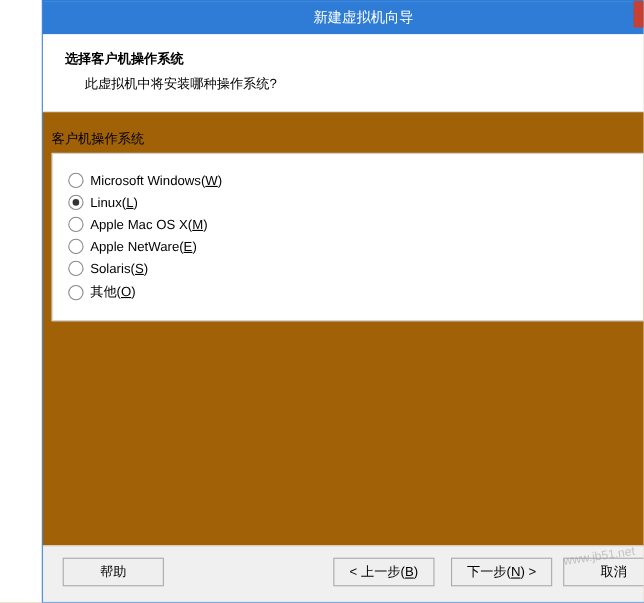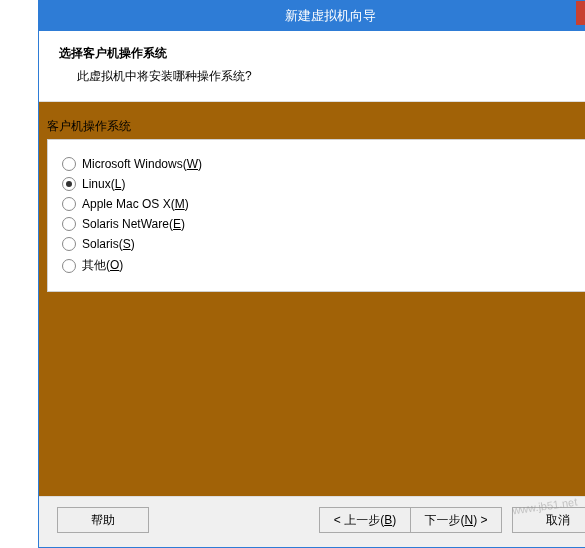--- a/index.html
+++ b/index.html
@@ -134,21 +134,21 @@
       cursor: pointer;
       text-align: center;
       min-width: 92px;
       height: 26px;
       display: flex;
       align-items: center;
       justify-content: center;
       font-family: inherit;
     }
     .footer-spacer { flex: 1; }
-    .btn-group { display: flex; gap: 0; }
+    .btn-group { display: flex; gap: 16px; }
     .btn-group .btn { margin-left: -1px; }
     .btn-cancel { margin-left: 10px; }
     .watermark {
       position: absolute;
       right: 8px;
       bottom: 36px;
       color: rgba(150,150,150,0.5);
       font-size: 11px;
       transform: rotate(-8deg);
       pointer-events: none;
@@ -184,21 +184,21 @@
         <span class="radio-label"><span>Linux(</span><u>L</u><span>)</span></span>
       </div>
 
       <div class="radio-row">
         <span class="radio"></span>
         <span class="radio-label"><span>Apple Mac OS X(</span><u>M</u><span>)</span></span>
       </div>
 
       <div class="radio-row">
         <span class="radio"></span>
-        <span class="radio-label"><span>Solaris NetWare(</span><u>E</u><span>)</span></span>
+        <span class="radio-label"><span>Apple NetWare(</span><u>E</u><span>)</span></span>
       </div>
 
       <div class="radio-row">
         <span class="radio"></span>
         <span class="radio-label"><span>Solaris(</span><u>S</u><span>)</span></span>
       </div>
 
 
       <div class="radio-row">
         <span class="radio"></span>

